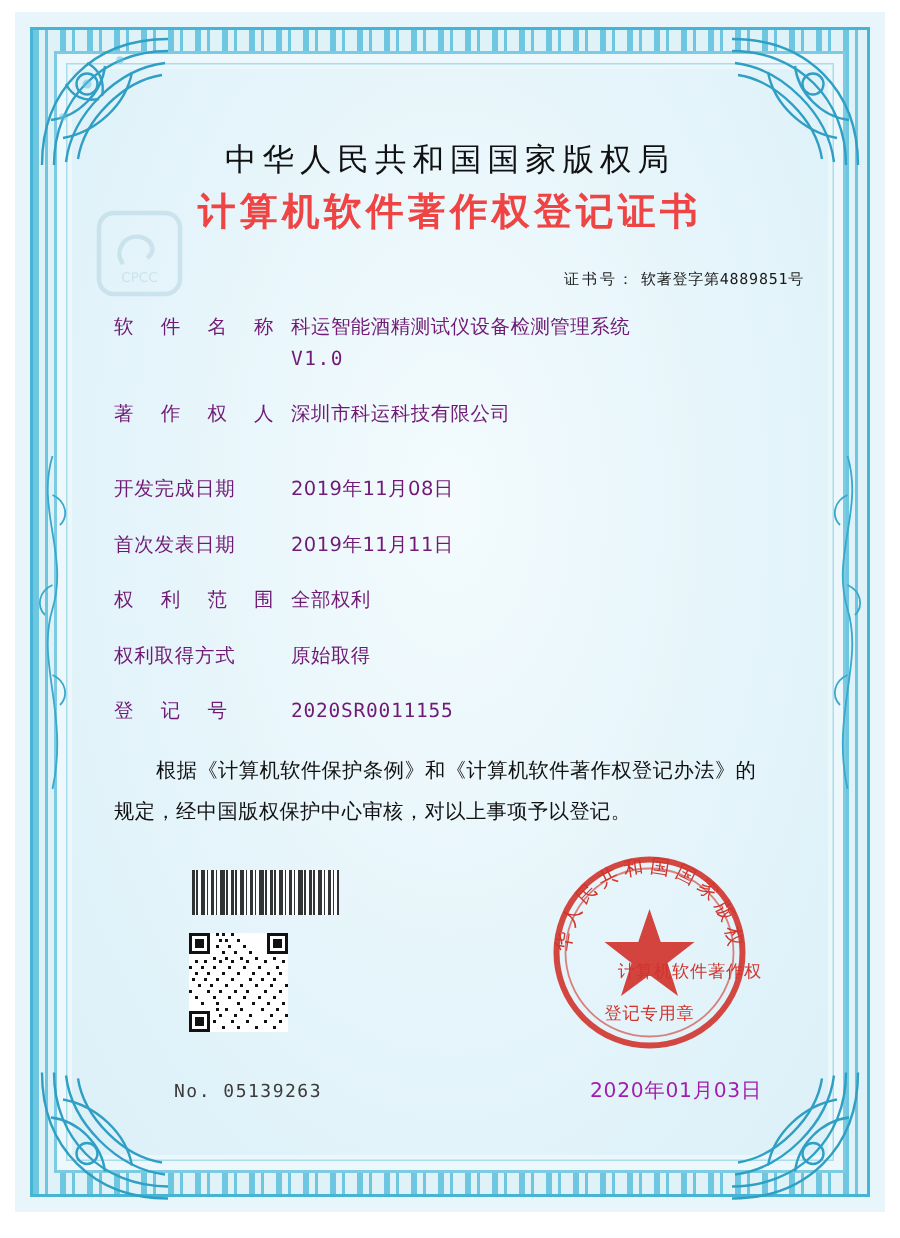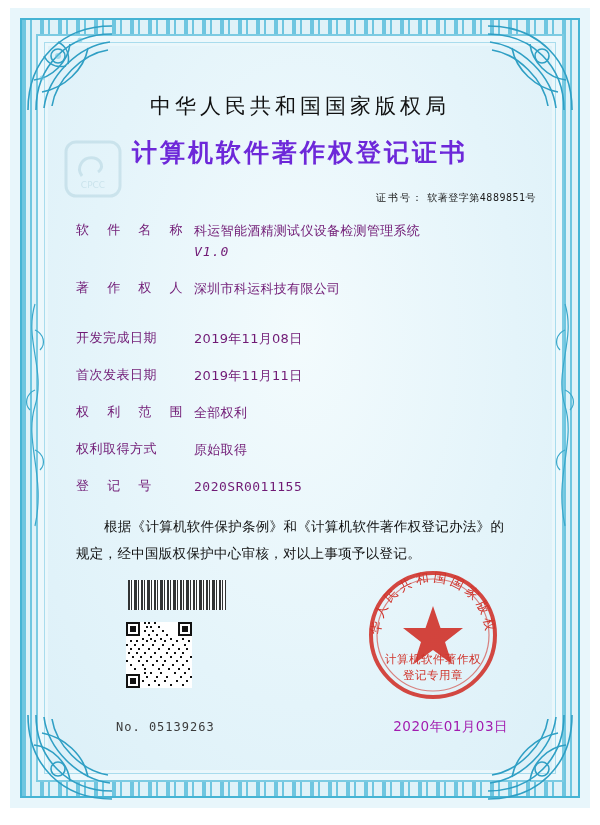--- a/index.html
+++ b/index.html
@@ -112,22 +112,22 @@
     color: #111;
     margin-top: 32px;
     font-weight: 500;
   }
   .title-sub {
     text-align: center;
     font-family: Liberation Serif, serif;
     font-size: 25px;
     font-weight: bold;
     letter-spacing: 3px;
-    color: #6d28d9;
-    margin-top: 16px;
+    color: #ef4444;
+    margin-top: 4px;
   }
 
   .cert-no {
     text-align: right;
     font-size: 10px;
     color: #1a1a1a;
     margin-top: 22px;
     padding-right: 6px;
     letter-spacing: 0.5px;
   }
@@ -156,21 +156,20 @@
   .field-value {
     flex: 1;
     font-family: "DejaVu Sans", "Liberation Sans", sans-serif;
     letter-spacing: 0.3px;
     line-height: 1.6;
   }
   .field-value .second-line {
     display: block;
     font-family: "DejaVu Sans Mono", monospace;
     letter-spacing: 1px;
-    font-style: italic;
   }
   .mono {
     font-family: "DejaVu Sans Mono", monospace;
     letter-spacing: 0.5px;
   }
   .gap-lg { margin-bottom: 30px; }
 
   .statement {
     margin-top: 14px;
     padding: 0 6px 0 18px;
@@ -239,21 +238,21 @@
   }
   .seal-inner-line1, .seal-inner-line2 {
     position: absolute;
     left: 0; right: 0;
     text-align: center;
     color: #d0342c;
     font-size: 11.5px;
     letter-spacing: 0.5px;
     font-family: "DejaVu Sans", "Liberation Sans", sans-serif;
   }
-  .seal-inner-line1 { top: 92px; }
+  .seal-inner-line1 { top: 80px; text-align: right; }
   .seal-inner-line2 { top: 108px; }
 
   
   .emblem {
     position: absolute;
     left: 62px;
     top: 138px;
     width: 62px;
     height: 62px;
     opacity: 0.28;

